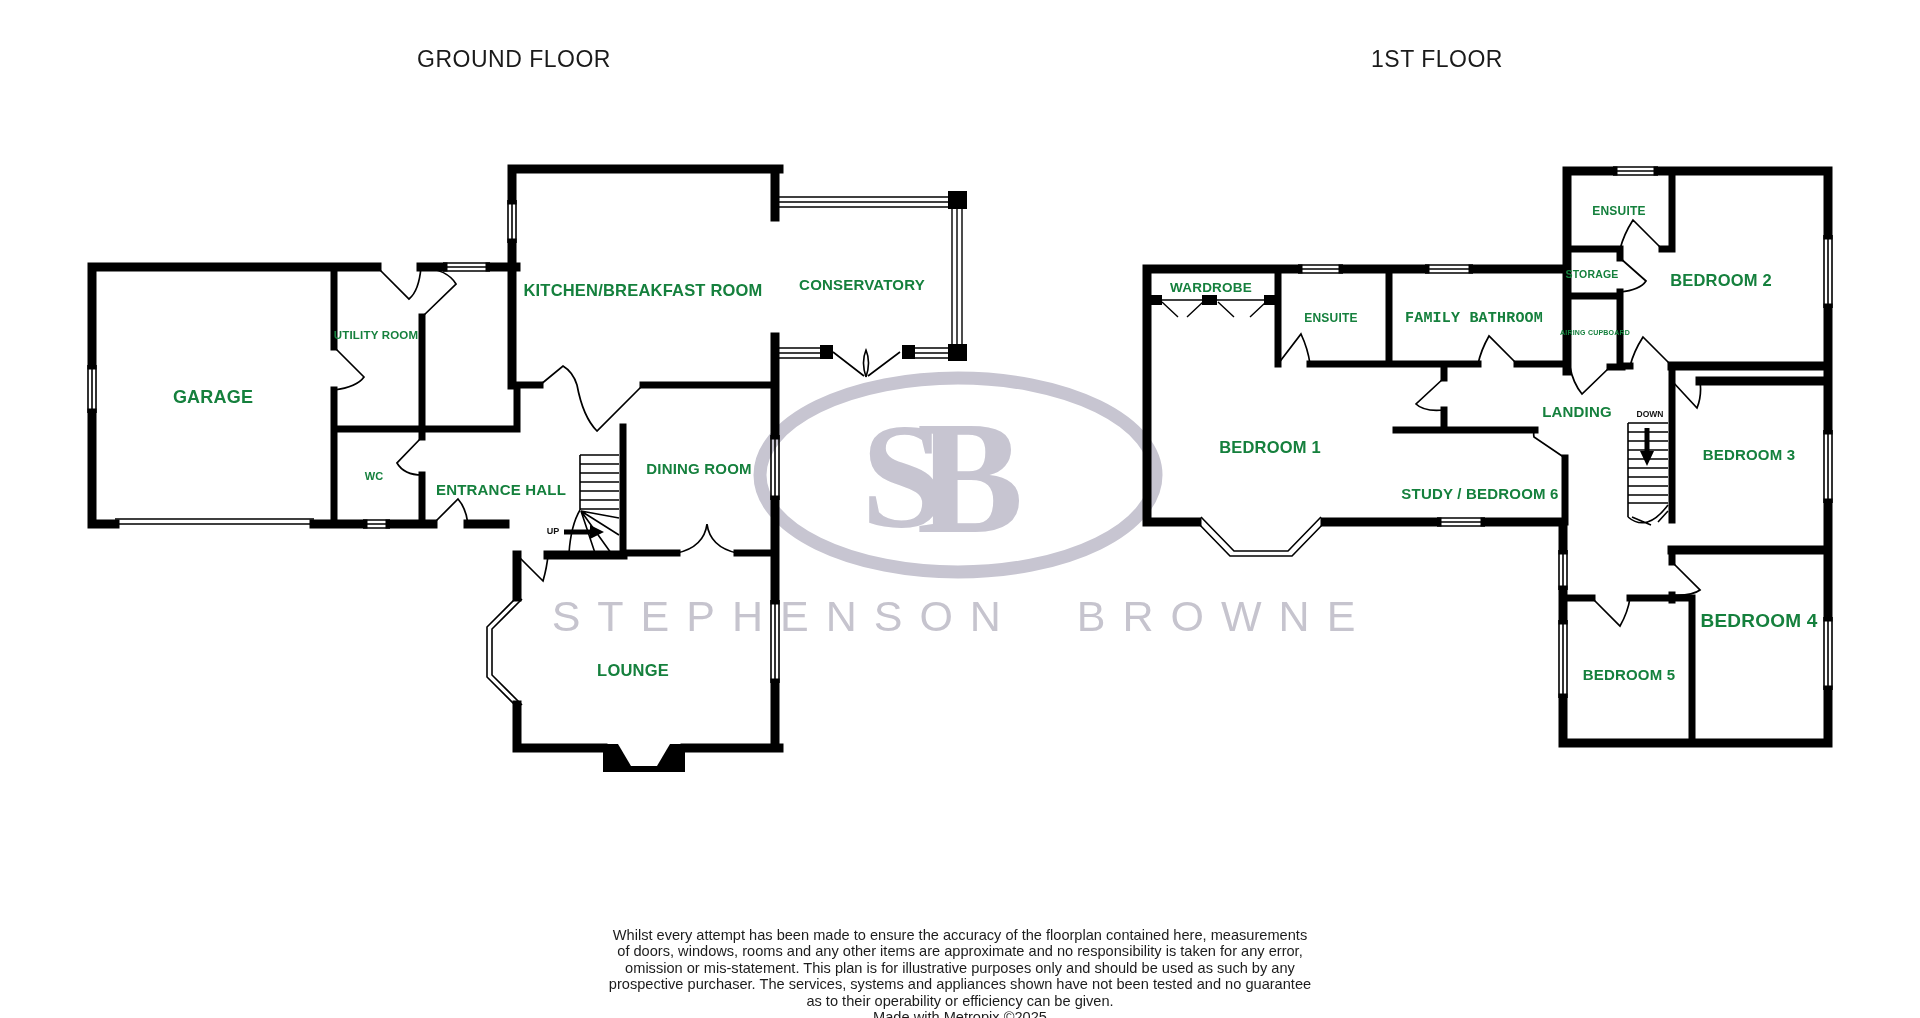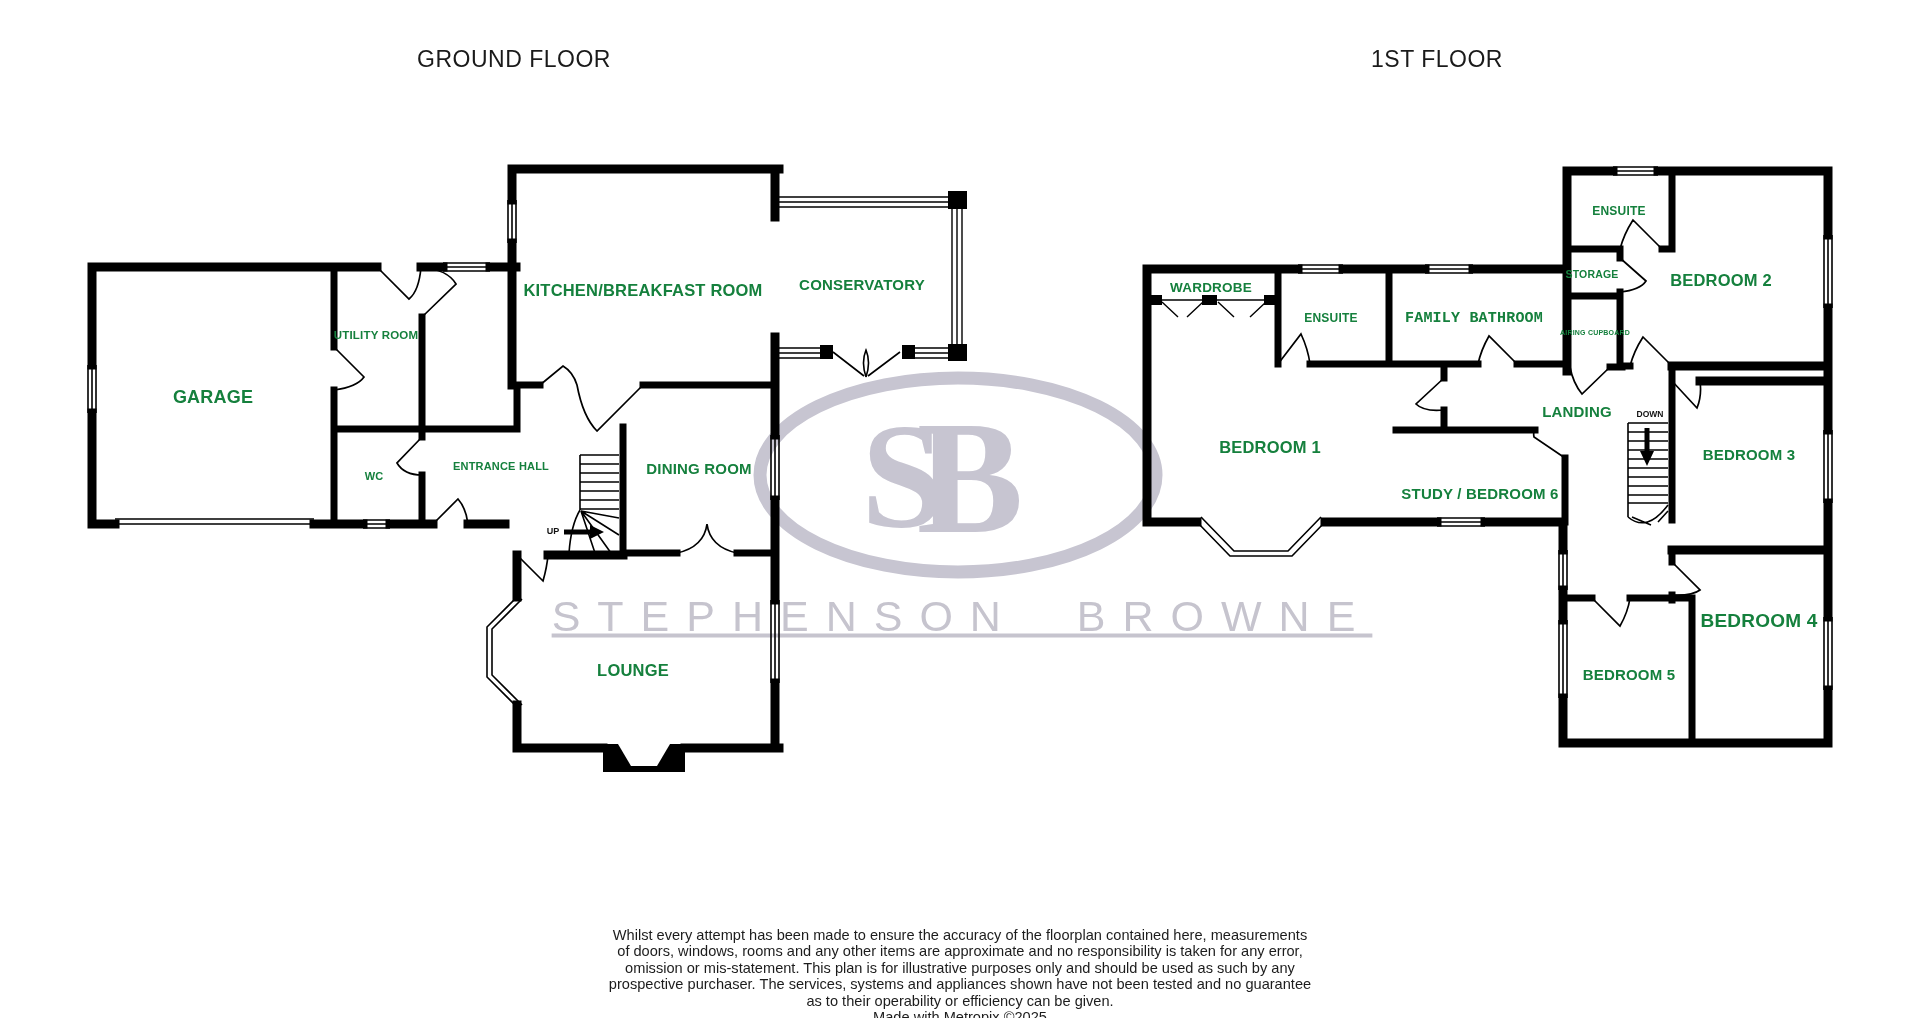--- a/index.html
+++ b/index.html
@@ -5,21 +5,21 @@
   html,body{margin:0;padding:0;background:#fff;}
   .page{position:relative;width:1920px;height:1018px;background:#ffffff;overflow:hidden;
         font-family:"Liberation Sans",sans-serif;}
   .floor-title{position:absolute;transform:translate(-50%,-50%);font-size:23px;color:#1a1a1a;
         letter-spacing:.5px;white-space:nowrap;}
   .room-label{position:absolute;transform:translate(-50%,-50%);font-weight:bold;color:#15803d;
         white-space:nowrap;letter-spacing:.2px;}
   .small-label{position:absolute;transform:translate(-50%,-50%);font-weight:bold;color:#111;
         white-space:nowrap;}
   .wm-name{position:absolute;left:962px;top:616px;transform:translate(-50%,-50%);
-        font-size:43px;letter-spacing:17px;word-spacing:30px;color:#c6c4ce;white-space:nowrap;text-decoration:underline;}
+        font-size:43px;letter-spacing:17px;word-spacing:30px;color:#c6c4ce;white-space:nowrap;}
   .plan-svg{position:absolute;left:0;top:0;}
   .footer{position:absolute;left:960px;top:927px;transform:translateX(-50%);width:1100px;
         text-align:center;color:#1c1c1c;}
   .footer div{font-size:14.6px;line-height:16.4px;}
 </style>
 </head>
 <body>
 
 <div class="page">
 
@@ -195,21 +195,21 @@
       </g>
     </g>
   </svg>
 
   <div class="floor-title" style="left:514px;top:59px;">GROUND FLOOR</div>
   <div class="floor-title" style="left:1437px;top:59px;">1ST FLOOR</div>
 
   <div class="room-label" style="left:213px;top:397px;font-size:18px;">GARAGE</div>
   <div class="room-label" style="left:376px;top:335px;font-size:11.5px;">UTILITY ROOM</div>
   <div class="room-label" style="left:374px;top:476px;font-size:11px;">WC</div>
-  <div class="room-label" style="left:501px;top:466px;font-size:11px;text-align:right;">ENTRANCE HALL</div>
+  <div class="room-label" style="left:501px;top:489px;font-size:15px;text-align:right;">ENTRANCE HALL</div>
   <div class="room-label" style="left:643px;top:290px;font-size:16.5px;">KITCHEN/BREAKFAST ROOM</div>
   <div class="room-label" style="left:862px;top:284px;font-size:15px;">CONSERVATORY</div>
   <div class="room-label" style="left:699px;top:468px;font-size:15px;">DINING ROOM</div>
   <div class="room-label" style="left:633px;top:670px;font-size:16.5px;">LOUNGE</div>
   <div class="small-label" style="left:553px;top:531px;font-size:9px;">UP</div>
 
   <div class="room-label" style="left:1211px;top:287px;font-size:13.5px;">WARDROBE</div>
   <div class="room-label" style="left:1331px;top:318px;font-size:12px;">ENSUITE</div>
   <div class="room-label" style="left:1474px;top:318px;font-size:15px;font-family:Liberation Mono, monospace;">FAMILY BATHROOM</div>
   <div class="room-label" style="left:1619px;top:211px;font-size:12px;">ENSUITE</div>

